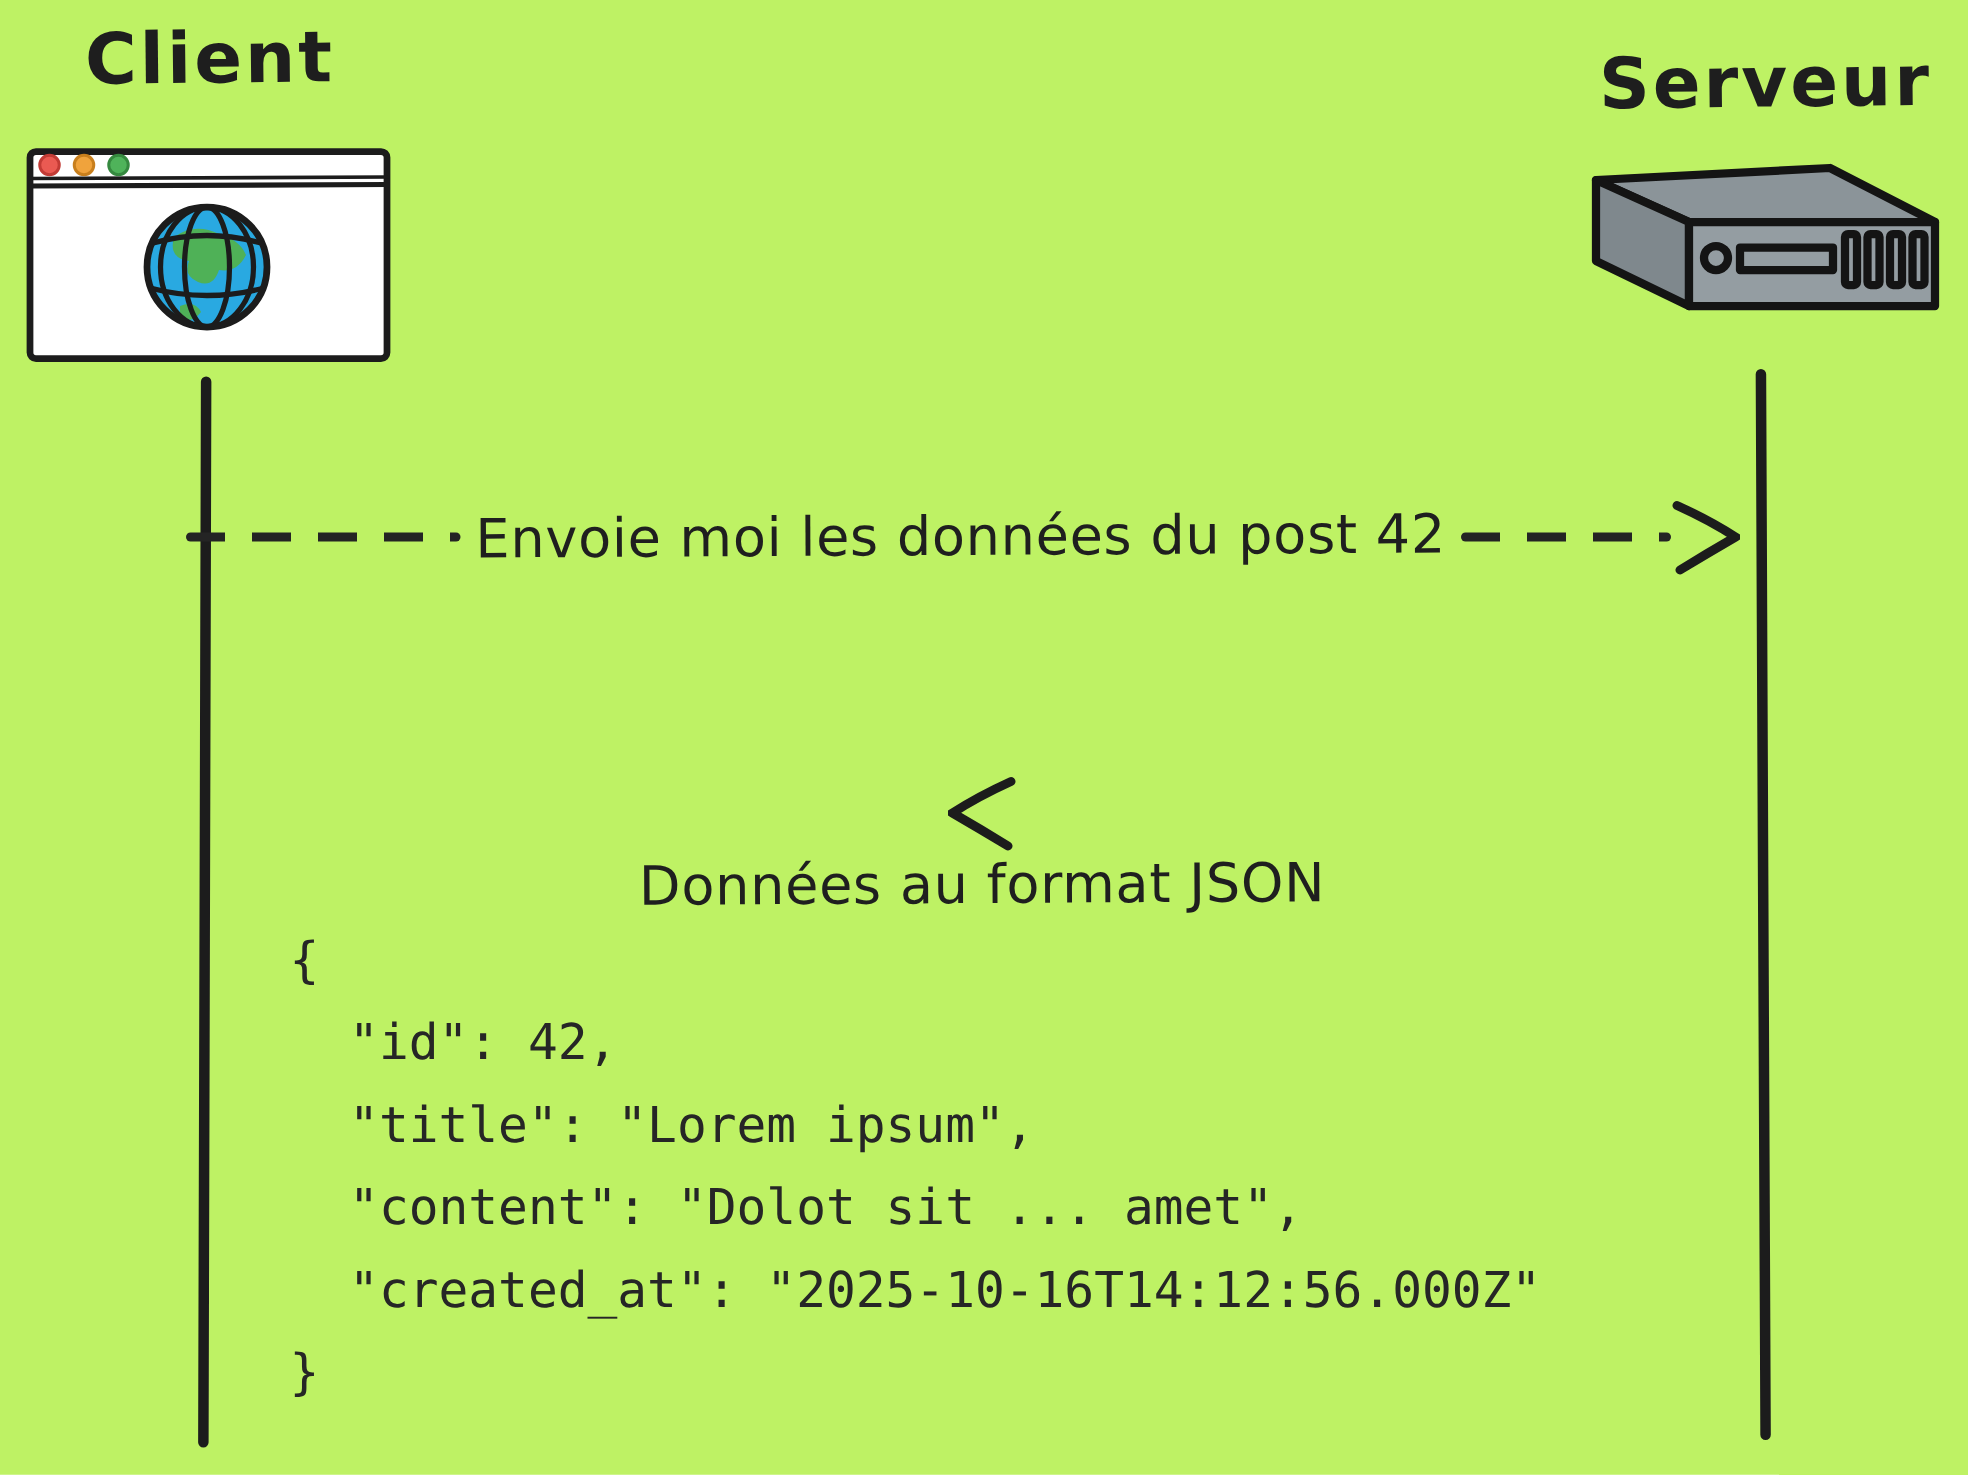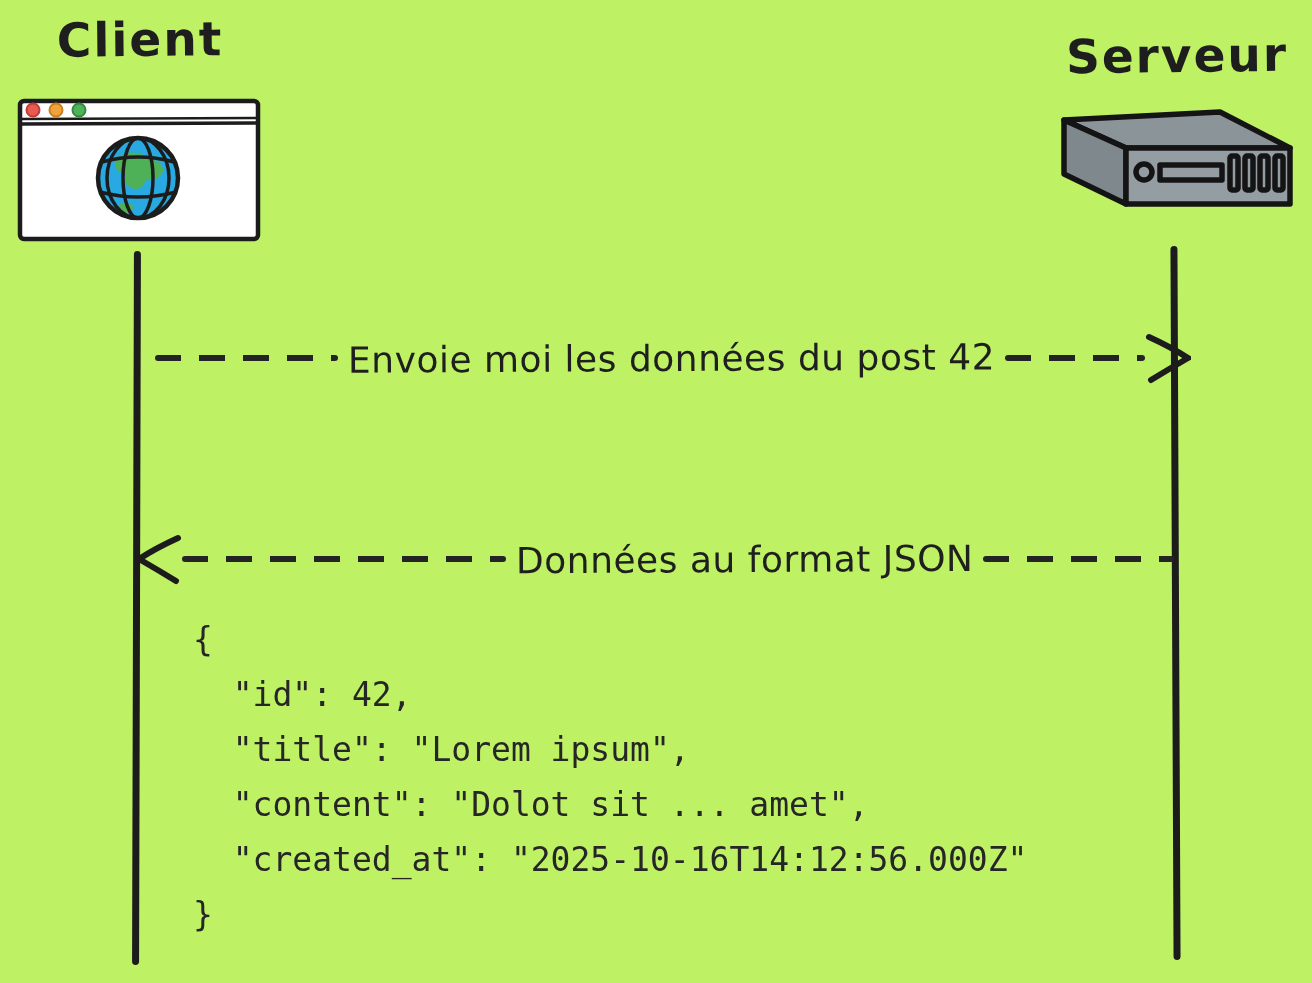--- a/index.html
+++ b/index.html
@@ -24,22 +24,22 @@
   .lifeline {
     position:absolute; width:7px; background:#1c1c1c; border-radius:4px;
   }
   .lifeline.client { left:133px; top:251px; height:714px; transform:rotate(0.15deg); }
   .lifeline.server { left:1172px; top:246px; height:714px; transform:rotate(-0.25deg); }
 
   
   .message {
     position:absolute; display:flex; align-items:center; height:60px;
   }
-  .message.request  { left:155px; top:328px; width:1036px; }
-  .message.response { left:136px; top:529px; width:1038px; }
+  .message.request  { left:124px; top:328px; width:1036px; }
+  .message.response { left:136px; top:514px; width:1038px;flex-direction:column; }
   .dash {
     height:6px; border-radius:3px;
     background:repeating-linear-gradient(90deg,
       #242424 0, #242424 26px, transparent 26px, transparent 44px);
   }
   .dash.g13 { flex-grow:1.3; }
   .dash.g10 { flex-grow:1.0; }
   .dash.g17 { flex-grow:1.7; }
   .msg-label {
     font-size:36px; font-weight:500; letter-spacing:0.5px; padding:0 10px;

